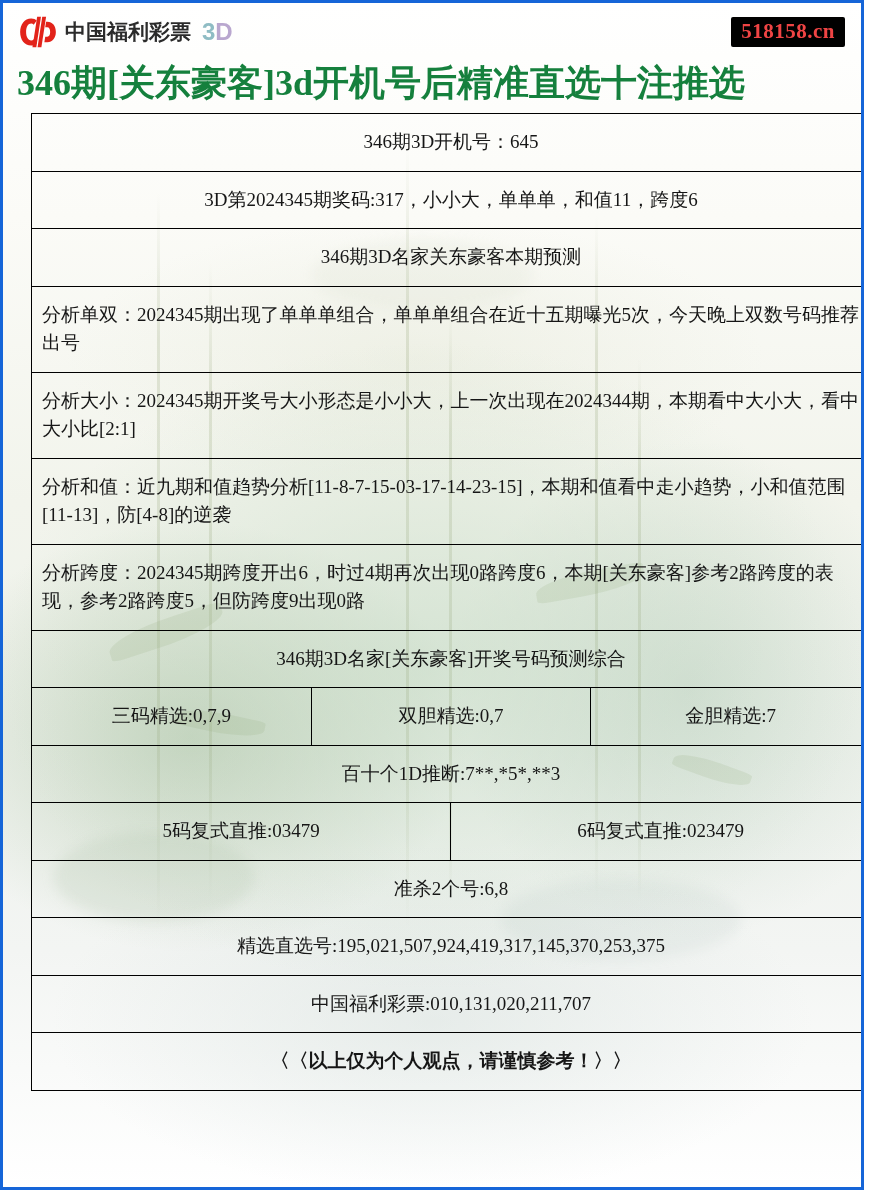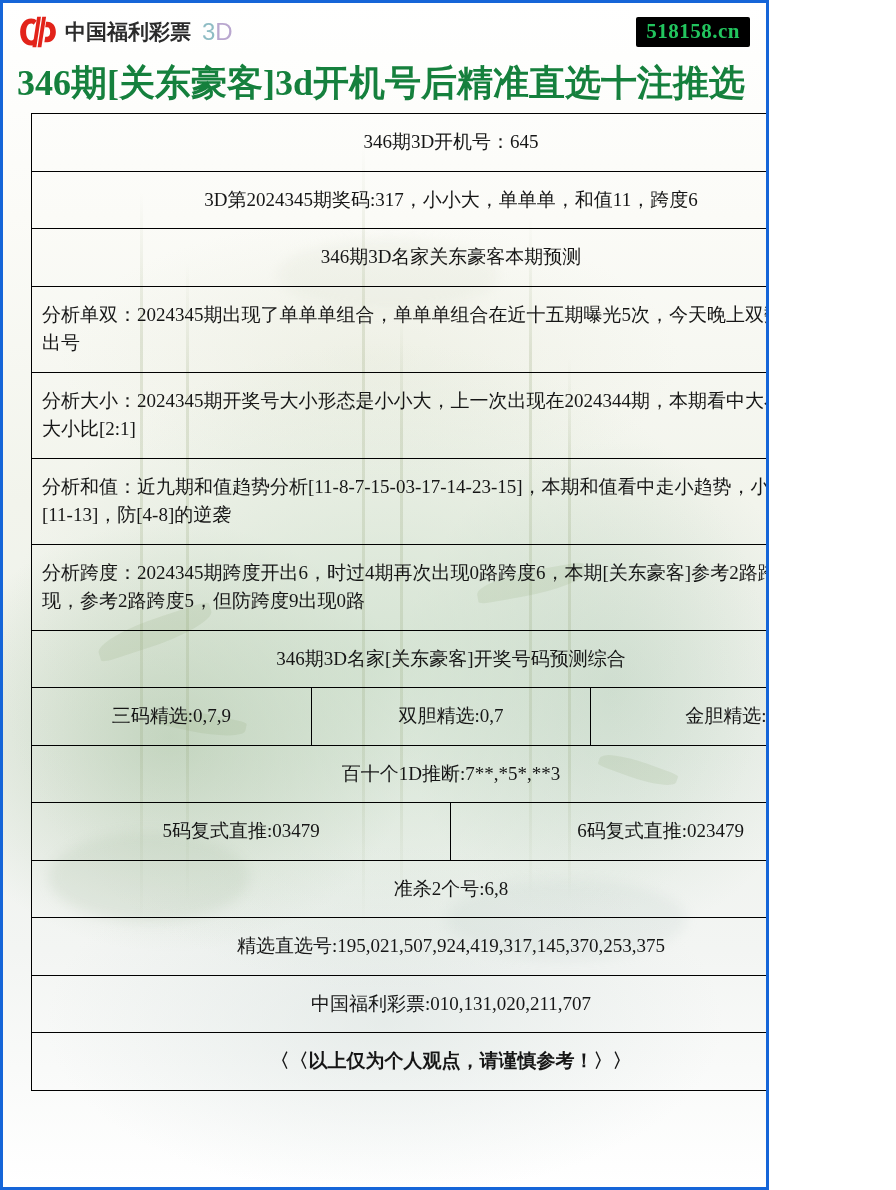--- a/index.html
+++ b/index.html
@@ -5,21 +5,21 @@
   html, body {
     margin: 0;
     padding: 0;
     background: #ffffff;
   }
   body {
     font-family: "Liberation Serif", "DejaVu Serif", serif;
   }
   .page {
     position: relative;
-    width: 769px;
+    width: 864px;
     height: 1190px;
     box-sizing: border-box;
     border: 3px solid #1565d8;
     background: #ffffff;
     overflow: hidden;
   }
   
   .bg-art {
     position: absolute;
     left: 0; top: 0; right: 0; bottom: 0;
@@ -83,37 +83,37 @@
     font-family: "DejaVu Sans", "Liberation Sans", sans-serif;
     font-size: 21px;
     font-weight: bold;
     color: #2b2b2b;
     letter-spacing: 0px;
     line-height: 1;
   }
   .brand-3d {
     font-family: "Liberation Sans", sans-serif;
     font-size: 24px;
-    font-weight: normal;
+    font-weight: bold;
     line-height: 1;
     margin-left: 3px;
   }
   .brand-3d .d3 { color: #8fbcc4; }
   .brand-3d .dd { color: #b9a7cf; }
 
   .watermark {
     background: #000000;
     padding: 4px 10px 5px 10px;
     border-radius: 2px;
   }
   .watermark-text {
     font-family: "Liberation Serif", serif;
     font-size: 21px;
     font-weight: bold;
-    color: #22c55e;
+    color: #ef4444;
     letter-spacing: 0.5px;
     line-height: 1;
   }
 
   
   .title-bar {
     padding: 2px 14px 10px 14px;
   }
   .page-title {
     font-family: "Liberation Serif", "DejaVu Serif", serif;

